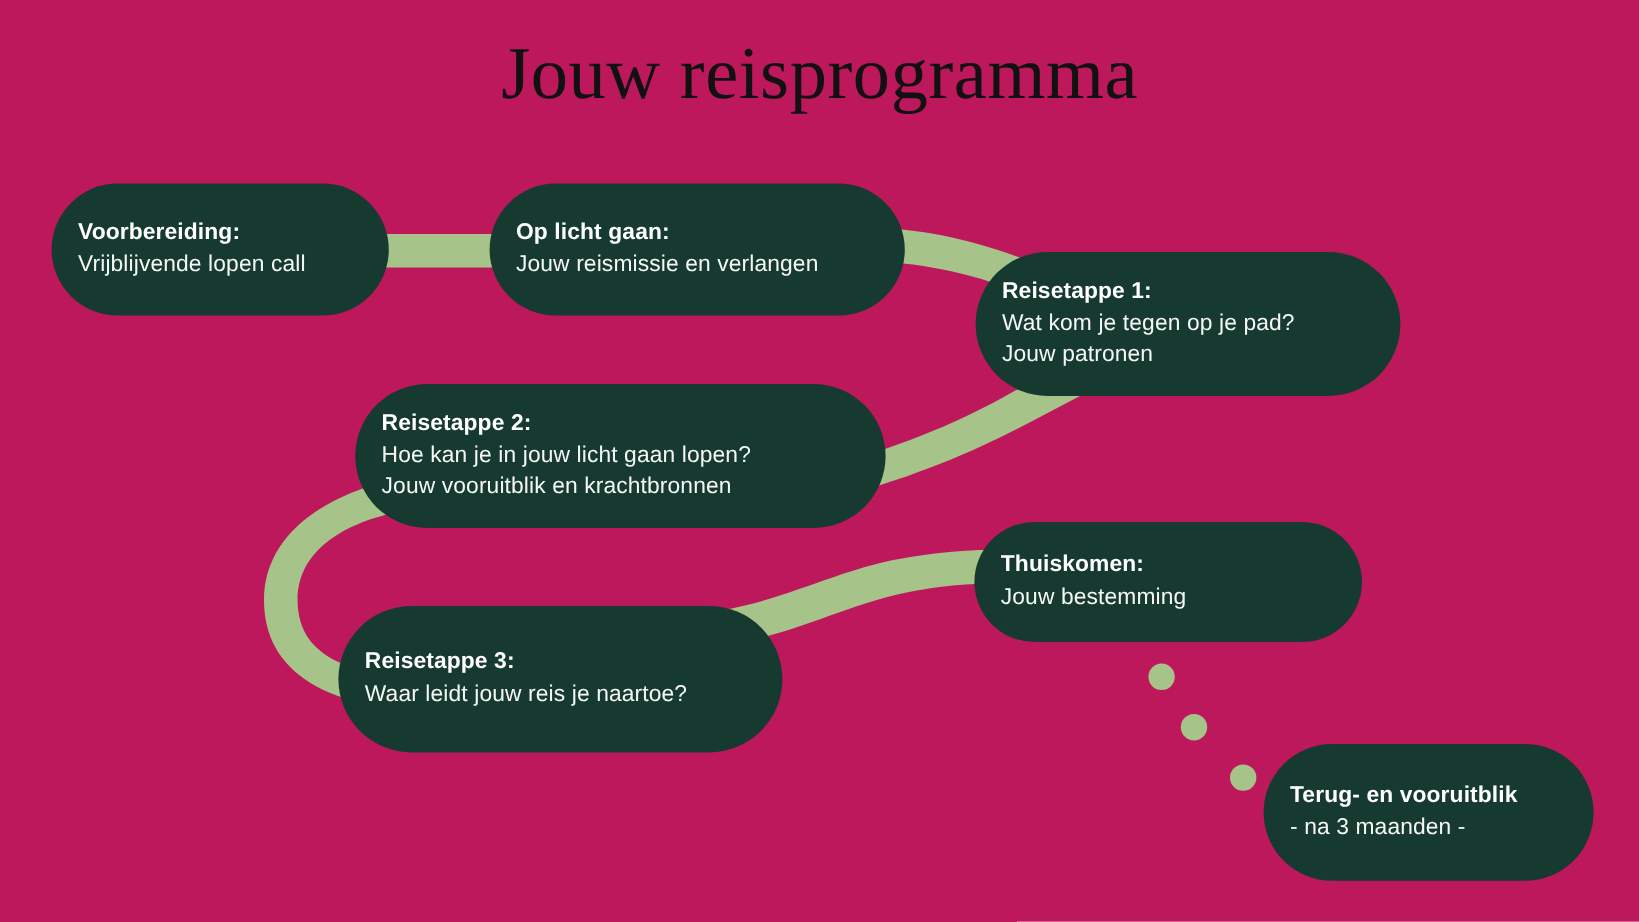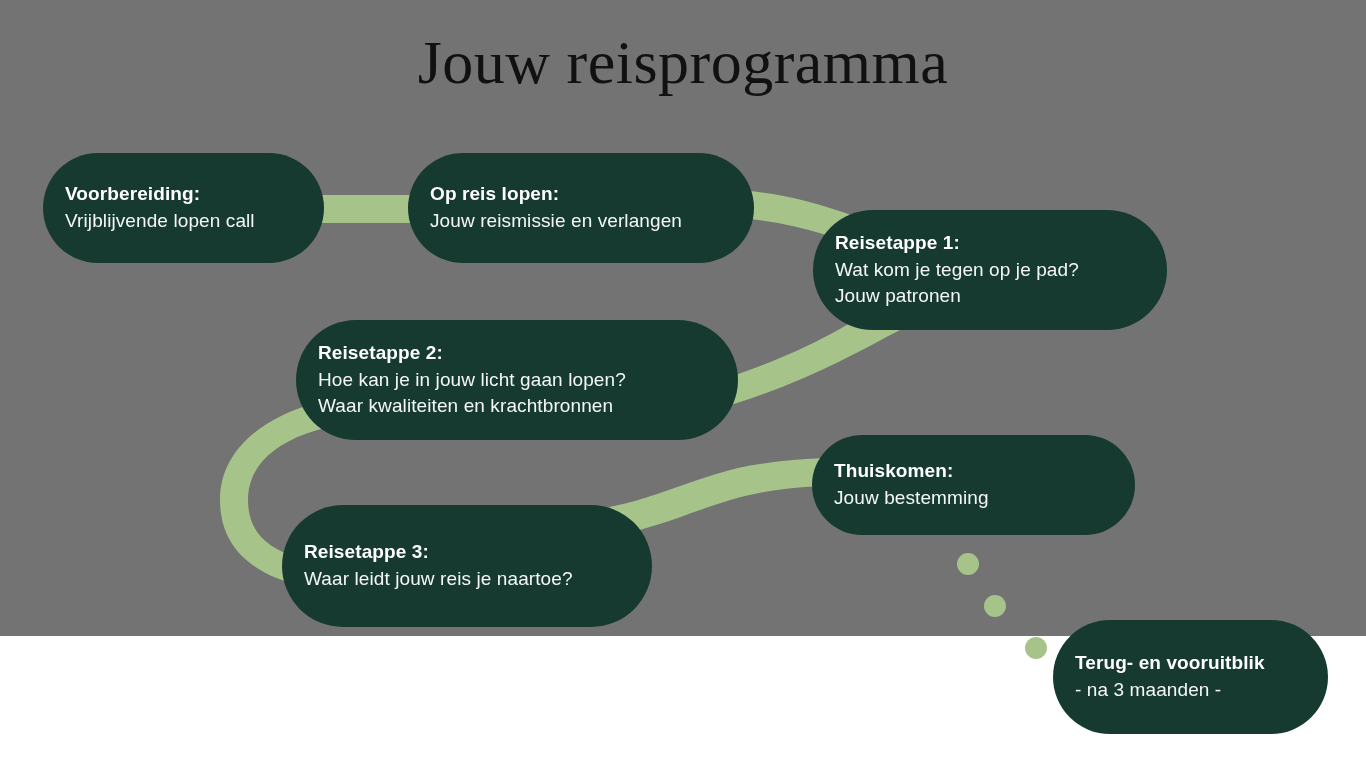--- a/index.html
+++ b/index.html
@@ -10,22 +10,22 @@
   body {
     width: 1366px;
     height: 768px;
     overflow: hidden;
     font-family: "Liberation Sans", sans-serif;
     position: relative;
   }
   #canvas {
     position: relative;
     width: 1366px;
-    height: 636px;
-    background: #737373;
+    height: 768px;
+    background: #be185d;
   }
   #title {
     position: absolute;
     left: 0;
     top: 28px;
     width: 1366px;
     text-align: center;
     font-family: "Liberation Serif", "DejaVu Serif", serif;
     font-size: 62px;
     font-weight: 400;
@@ -110,34 +110,34 @@
   <div class="dot" style="left:957px; top:553px; width:22px; height:22px;"></div>
   <div class="dot" style="left:984px; top:595px; width:22px; height:22px;"></div>
   <div class="dot" style="left:1025px; top:637px; width:22px; height:22px;"></div>
 
   <div class="node" style="left:43px; top:153px; width:281px; height:110px;">
     <div class="t">Voorbereiding:</div>
     <div class="s">Vrijblijvende lopen call</div>
   </div>
 
   <div class="node" style="left:408px; top:153px; width:346px; height:110px;">
-    <div class="t">Op reis lopen:</div>
+    <div class="t">Op licht gaan:</div>
     <div class="s">Jouw reismissie en verlangen</div>
   </div>
 
   <div class="node" style="left:813px; top:210px; width:354px; height:120px;">
     <div class="t">Reisetappe 1:</div>
     <div class="s">Wat kom je tegen op je pad?</div>
     <div class="s">Jouw patronen</div>
   </div>
 
   <div class="node" style="left:296px; top:320px; width:442px; height:120px;">
     <div class="t">Reisetappe 2:</div>
     <div class="s">Hoe kan je in jouw licht gaan lopen?</div>
-    <div class="s">Waar kwaliteiten en krachtbronnen</div>
+    <div class="s">Jouw vooruitblik en krachtbronnen</div>
   </div>
 
   <div class="node" style="left:812px; top:435px; width:323px; height:100px;">
     <div class="t">Thuiskomen:</div>
     <div class="s">Jouw bestemming</div>
   </div>
 
   <div class="node" style="left:282px; top:505px; width:370px; height:122px;">
     <div class="t">Reisetappe 3:</div>
     <div class="s">Waar leidt jouw reis je naartoe?</div>

